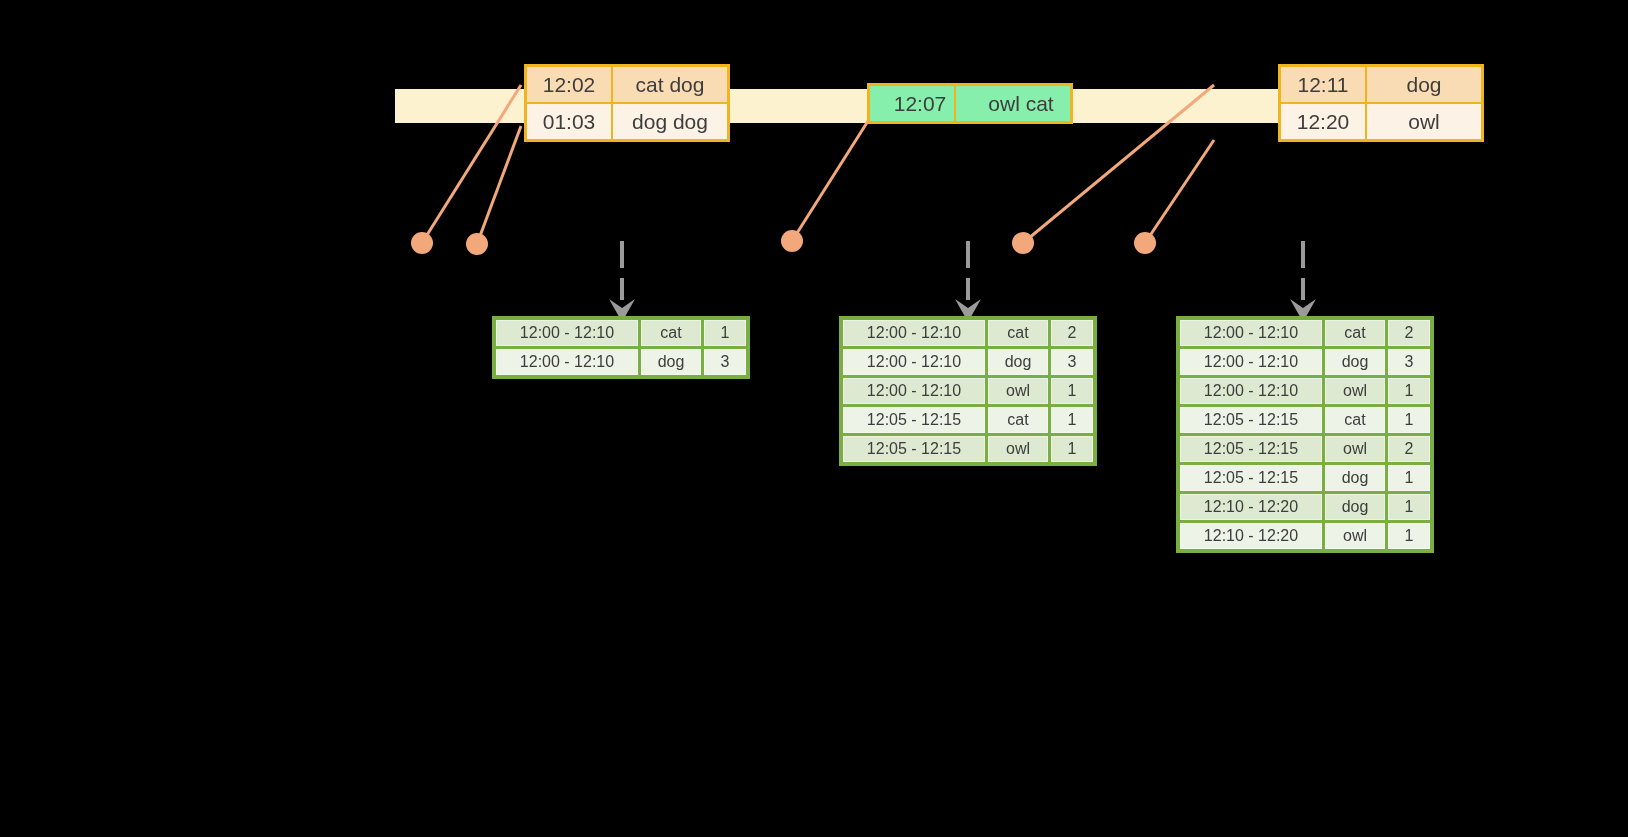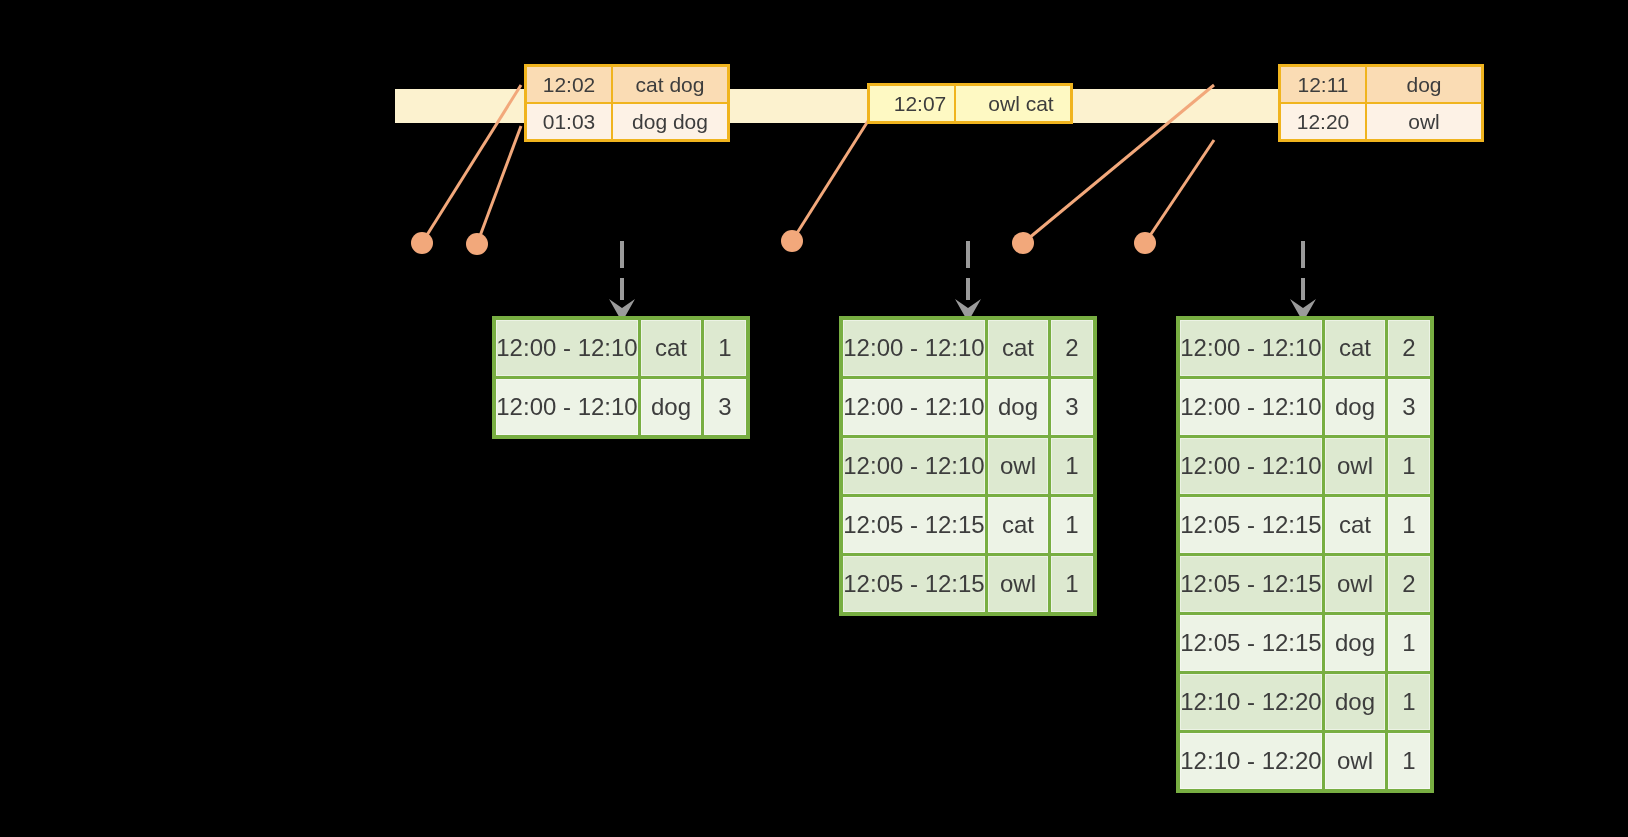--- a/index.html
+++ b/index.html
@@ -29,31 +29,31 @@
     position:absolute; z-index:3; background:#f0b41e; padding:3px;
     display:flex; flex-direction:column; gap:2px;
   }
   .erow { display:grid; grid-template-columns:84px 114px; gap:2px; }
   .erow .cell {
     height:35px; display:flex; align-items:center; justify-content:center;
     font-size:21px; line-height:1;
   }
   .erow:nth-of-type(odd) .cell  { background:#fadcb4; }
   .erow:nth-of-type(even) .cell { background:#fdf2e6; }
-  .etable.light .erow .cell     { background:#fef9c3;padding-left:16px; }
+  .etable.light .erow .cell     { background:#86efac;padding-left:16px; }
 
   
   .gtable {
     position:absolute; z-index:3; background:#78ae42; padding:4px;
     display:flex; flex-direction:column; gap:3px;
   }
   .grow { display:grid; grid-template-columns:142px 60px 42px; gap:3px; }
   .grow .cell {
-    height:56px; display:flex; align-items:center; justify-content:center;
-    font-size:24px; line-height:1;
+    height:26px; display:flex; align-items:center; justify-content:center;
+    font-size:16px; line-height:1;
     box-shadow:inset 0 0 0 1px rgba(255,255,255,0.45);
   }
   .grow:nth-of-type(odd) .cell  { background:#dde9d0; }
   .grow:nth-of-type(even) .cell { background:#edf3e6; }
 </style>
 </head>
 <body>
 
 <div class="canvas">
 

